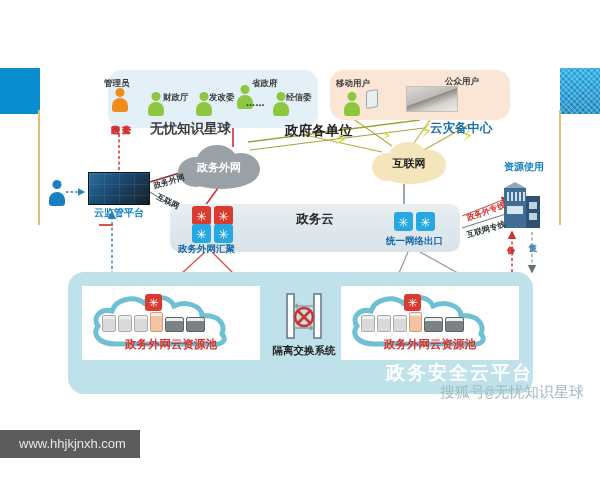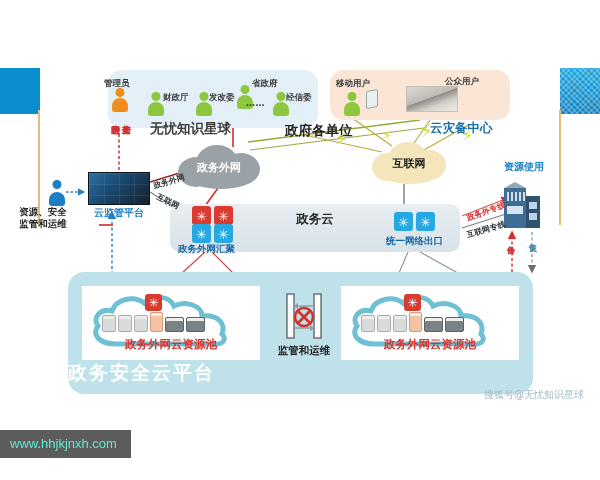--- a/index.html
+++ b/index.html
@@ -15,22 +15,22 @@
   .tg-badge {
     position: absolute; top: 14px; right: 14px;
     background: #5a5a5a; color: #fff;
     font-size: 13px; letter-spacing: .2px;
     padding: 5px 12px 6px 12px;
     font-family: "Liberation Sans", sans-serif;
     white-space: nowrap;
   }
   .url-badge {
     position: absolute; left: 0px; bottom: 22px;
-    background: #5c5c5c; color: #5eead4;
-    font-size: 13px; padding: 6px 14px 7px 10px;
+    background: #5c5c5c; color: #e5e5e5;
+    font-size: 13px; padding: 6px 14px 7px 19px;
     font-family: "Liberation Sans", sans-serif;
     white-space: nowrap;
   }
 
   
   .edge-block { position: absolute; top: 68px; width: 46px; height: 46px; }
   .edge-left  { left: -6px;  background: #0b8ecf; }
   .edge-right { right: -6px;
     background:
       repeating-linear-gradient(45deg, rgba(255,255,255,.22) 0 2px, rgba(0,0,0,0) 2px 4px),
@@ -150,21 +150,21 @@
     position: absolute; left: 484px; top: 160px; width: 80px; text-align: center;
     font-size: 10px; font-weight: bold; color: #1a82c4; white-space: nowrap;
   }
 
   
   .platform {
     position: absolute; left: 68px; top: 272px; width: 465px; height: 122px;
     background: #bfe2ea; border-radius: 16px;
   }
   .platform-title {
-    position: absolute; left: 0; right: 0; bottom: 8px; text-align: left;
+    position: absolute; left: 0; right: 0; bottom: 8px; text-align: right;
     font-size: 19px; font-weight: bold; color: #ffffff; letter-spacing: 2px;
   }
   .pool-card {
     position: absolute; top: 14px; width: 178px; height: 74px;
     background: #ffffff;
   }
   .pool-left  { left: 14px; }
   .pool-right { right: 14px; }
   .pool-cloud {
     position: absolute; left: 4px; top: 6px; width: 170px; height: 62px;
@@ -211,21 +211,21 @@
   .big-lbl {
     position: absolute; font-size: 13.5px; font-weight: bold; color: #222;
     white-space: nowrap;
   }
 
   
   #wires { position: absolute; left: 0; top: 0; width: 600px; height: 480px; }
 
   .sohu-wm {
     position: absolute; right: 16px; bottom: 78px;
-    font-size: 10px; color: #9fb9c2; white-space: nowrap;
+    font-size: 15px; color: #9fb9c2; white-space: nowrap; font-family: Liberation Mono, monospace;
   }
 </style>
 </head>
 <body>
 
 <div id="stage">
 
   <div class="edge-block edge-left"></div>
   <div class="edge-stem stem-left"></div>
   <div class="edge-block edge-right"></div>
@@ -394,24 +394,20 @@
       </div>
   </div>
   <div class="sw-cap" style="left:386px; top:235px;">统一网络出口</div>
 
   <div class="screen-wall"></div>
   <div class="screen-cap">云监管平台</div>
 
   <div class="person p-blue ops-person" style="width:19px; height:26px;">
     <div class="head"></div>
       <div class="body"></div>
-  </div>
-  <div class="ops-cap">
-    <div>资源、安全</div>
-    <div>监管和运维</div>
   </div>
 
   <div class="lbl lbl-red vtext" style="left:110px; top:118px; font-size:8.5px;">运营状态</div>
   <div class="lbl lbl-red vtext" style="left:121px; top:118px; font-size:8.5px;">安全态势</div>
 
   <div class="lbl vtext" style="left:99px; top:224px; font-size:8.5px; color:#ffffff; background:#d9534f; padding:1px 1px;">监管</div>
 
   <div class="lbl lbl-dark" style="left:153px; top:176px; transform:rotate(-17deg);">政务外网</div>
   <div class="lbl lbl-dark" style="left:156px; top:196px; transform:rotate(26deg);">互联网</div>
 
@@ -493,19 +489,19 @@
       <rect x="28" y="2" width="7" height="44" fill="#fff" stroke="#6b7378" stroke-width="1.5"></rect>
       <line x1="8" y1="14" x2="28" y2="14" stroke="#8d9aa0" stroke-width="1.4"></line>
       <line x1="8" y1="36" x2="28" y2="36" stroke="#8d9aa0" stroke-width="1.4"></line>
       <polygon points="12,11 8,14 12,17" fill="#8d9aa0"></polygon>
       <polygon points="24,33 28,36 24,39" fill="#8d9aa0"></polygon>
       <circle cx="18" cy="25" r="9" fill="none" stroke="#d0322c" stroke-width="2.6"></circle>
       <line x1="12" y1="19" x2="24" y2="31" stroke="#d0322c" stroke-width="2.6"></line>
       <line x1="24" y1="19" x2="12" y2="31" stroke="#d0322c" stroke-width="2.6"></line>
     </svg>
   </div>
-  <div class="iso-cap">监管和运维</div>
+  <div class="iso-cap">隔离交换系统</div>
 
   <div class="sohu-wm">搜狐号@无忧知识星球</div>
 
   <div class="url-badge">www.hhjkjnxh.com</div>
 
 </div>
 
 </body></html>

